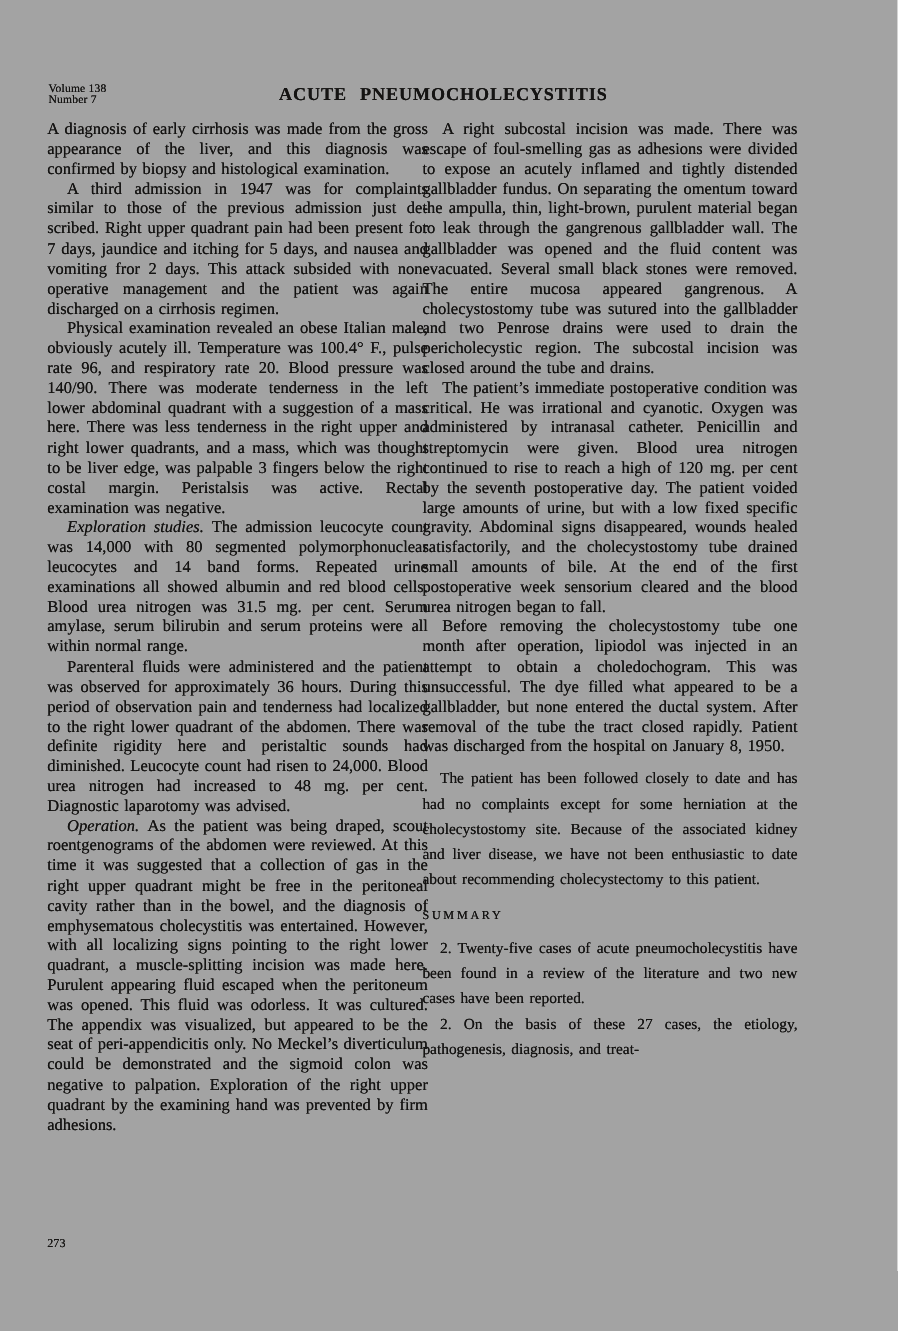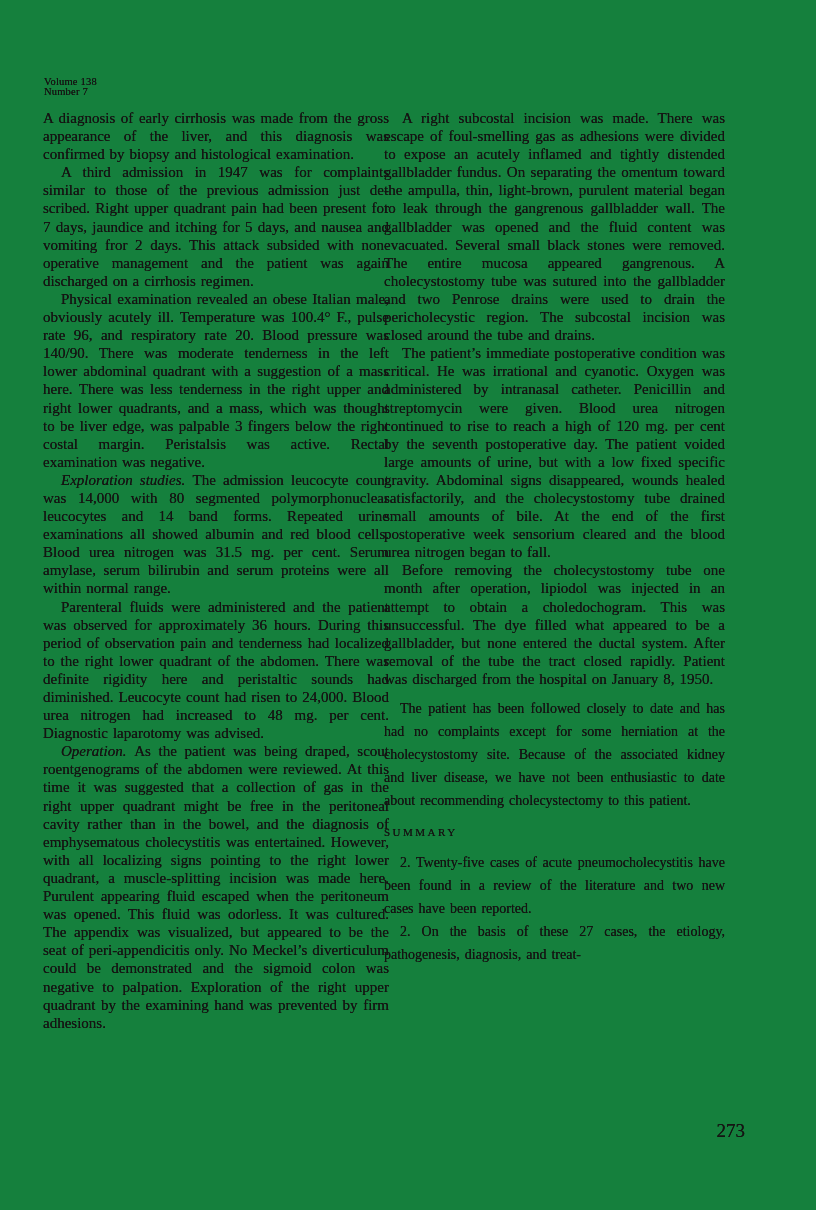--- a/index.html
+++ b/index.html
@@ -4,21 +4,21 @@
 <style>
   html, body {
     margin: 0;
     padding: 0;
     background: #ffffff;
   }
   .page {
     position: relative;
     width: 816px;
     height: 1210px;
-    background: #15803d;
+    background: #a3a3a3;
     overflow: hidden;
     font-family: "Liberation Serif", "DejaVu Serif", serif;
     color: #151413;
     text-shadow: 0 0 0.35px currentColor; 
   }
 
   
   .vol-block {
     position: absolute;
     left: 44px;
@@ -75,37 +75,38 @@
     font-weight: 400;
     letter-spacing: 2.5px;
     line-height: 16px;
   }
 
   .page-number {
     position: absolute;
     top: 1121px;
     left: 43px;
     width: 702px;
-    text-align: right;
-    font-size: 19px;
+    text-align: left;
+    font-size: 11px;
     line-height: 20px;
   }
 
   i.lead { font-style: italic; }
 </style>
 </head>
 <body>
 
 <div class="page">
 
   <div class="vol-block">
     <div>Volume 138</div>
     <div>Number 7</div>
   </div>
 
+  <div class="running-title">ACUTE PNEUMOCHOLECYSTITIS</div>
 
   <div class="col col-left small-type" id="left-col">
       <p class="small-type">A diagnosis of early cirrhosis was made from the gross appearance of the liver, and this diagnosis was confirmed by biopsy and histological exam­ination.</p>
       <p class="small-type indent-sm">A third admission in 1947 was for complaints similar to those of the previous admission just de­scribed. Right upper quadrant pain had been pres­ent for 7 days, jaundice and itching for 5 days, and nausea and vomiting fror 2 days. This attack sub­sided with non-operative management and the patient was again discharged on a cirrhosis regimen.</p>
       <p class="small-type indent-sm">Physical examination revealed an obese Italian male, obviously acutely ill. Temperature was 100.4° F., pulse rate 96, and respiratory rate 20. Blood pressure was 140/90. There was moderate tender­ness in the left lower abdominal quadrant with a suggestion of a mass here. There was less tender­ness in the right upper and right lower quadrants, and a mass, which was thought to be liver edge, was palpable 3 fingers below the right costal margin. Peristalsis was active. Rectal examination was negative.</p>
       <p class="small-type indent-sm"><i class="lead">Exploration studies. </i>The admission leucocyte count was 14,000 with 80 segmented polymorpho­nuclear leucocytes and 14 band forms. Repeated urine examinations all showed albumin and red blood cells. Blood urea nitrogen was 31.5 mg. per cent. Serum amylase, serum bilirubin and serum proteins were all within normal range.</p>
       <p class="small-type indent-sm">Parenteral fluids were administered and the patient was observed for approximately 36 hours. During this period of observation pain and tender­ness had localized to the right lower quadrant of the abdomen. There was definite rigidity here and peristaltic sounds had diminished. Leucocyte count had risen to 24,000. Blood urea nitrogen had in­creased to 48 mg. per cent. Diagnostic laparotomy was advised.</p>
       <p class="small-type indent-sm"><i class="lead">Operation. </i>As the patient was being draped, scout roentgenograms of the abdomen were re­viewed. At this time it was suggested that a collec­tion of gas in the right upper quadrant might be free in the peritoneal cavity rather than in the bowel, and the diagnosis of emphysematous chole­cystitis was entertained. However, with all local­izing signs pointing to the right lower quadrant, a muscle-splitting incision was made here. Purulent appearing fluid escaped when the peritoneum was opened. This fluid was odorless. It was cultured. The appendix was visualized, but appeared to be the seat of peri-appendicitis only. No Meckel’s diverticulum could be demonstrated and the sig­moid colon was negative to palpation. Exploration of the right upper quadrant by the examining hand was prevented by firm adhesions.</p>
     </div>
 

